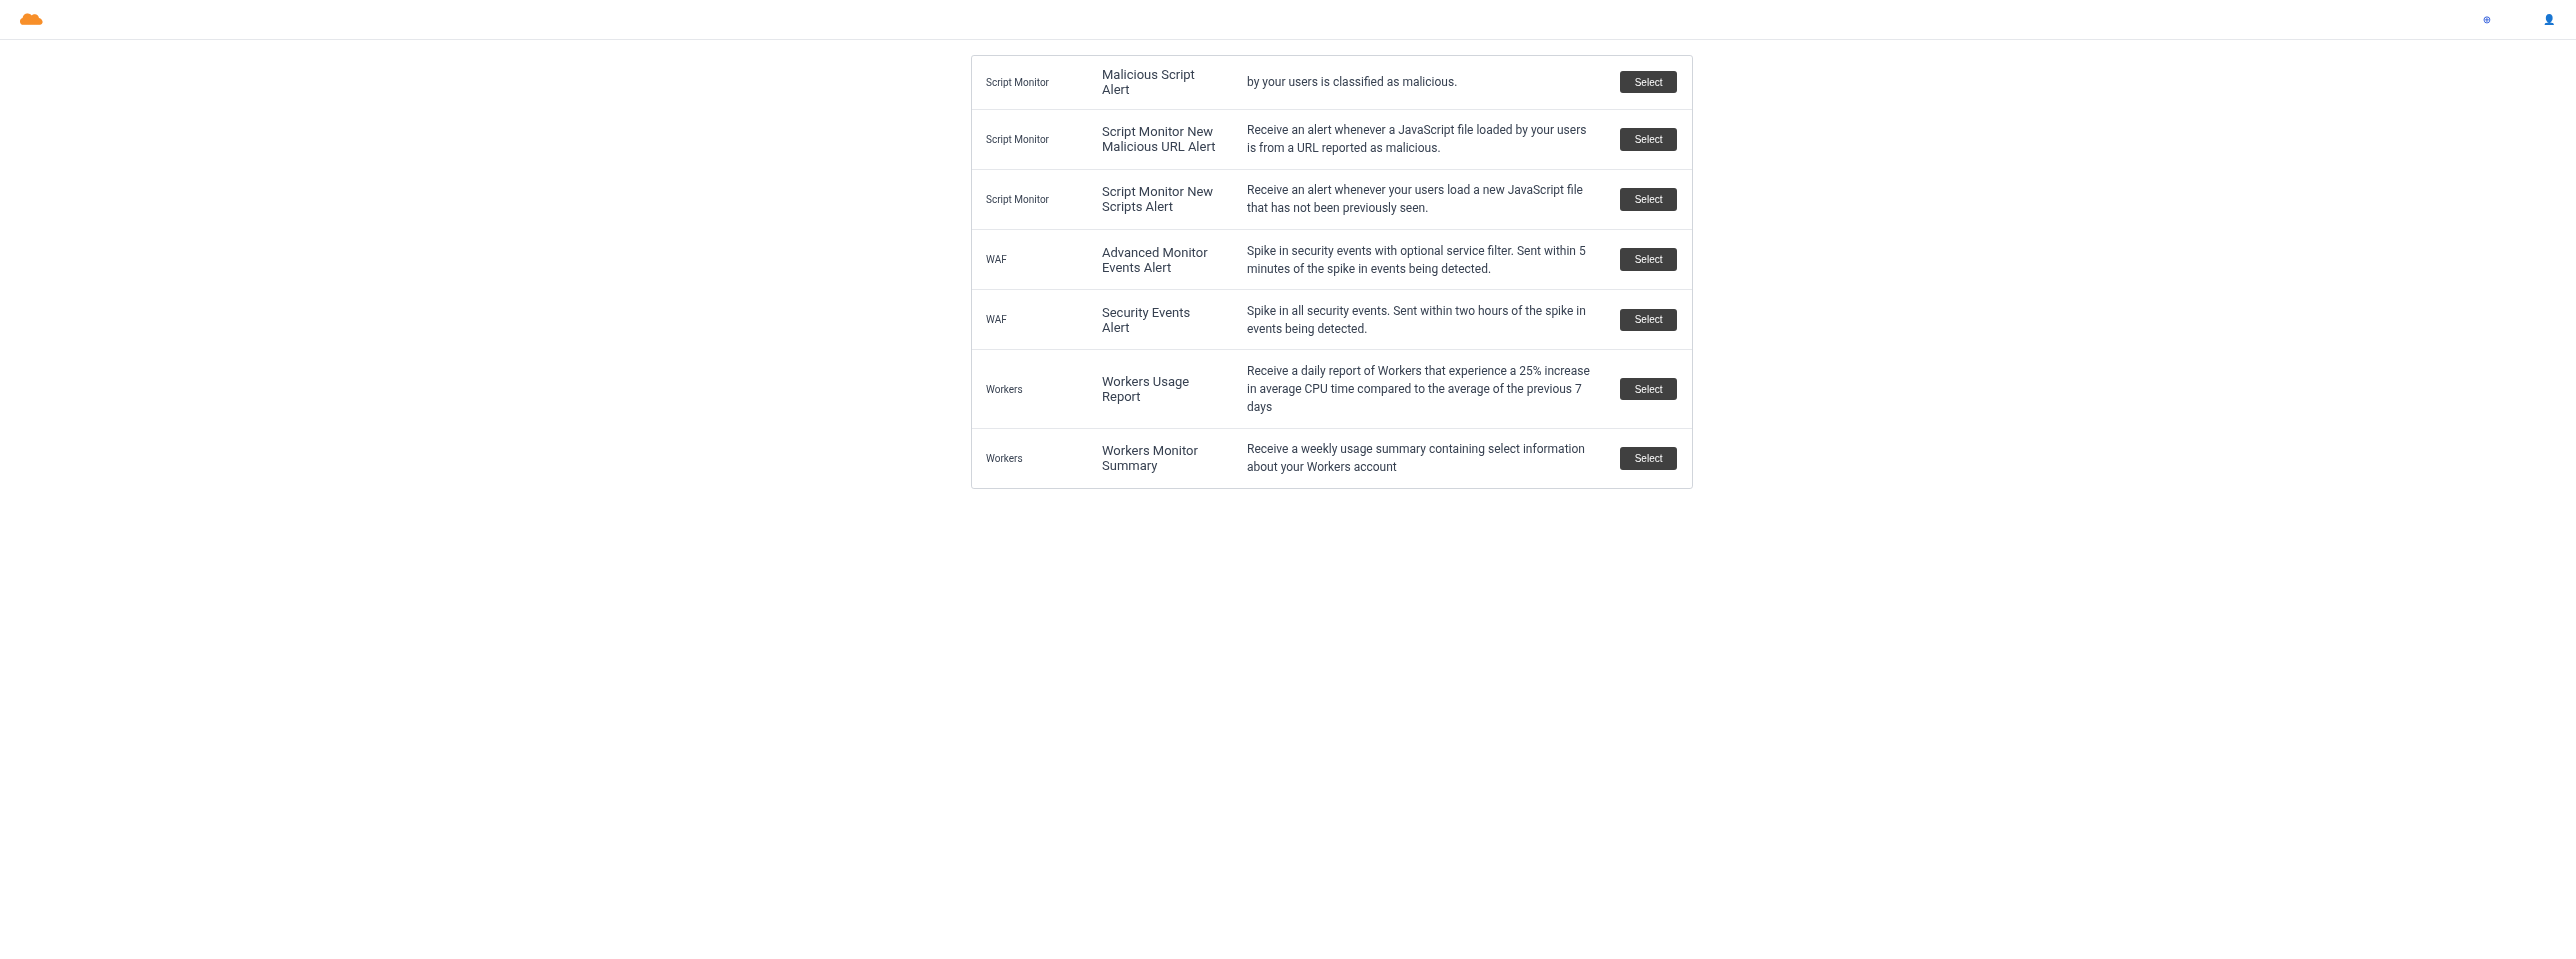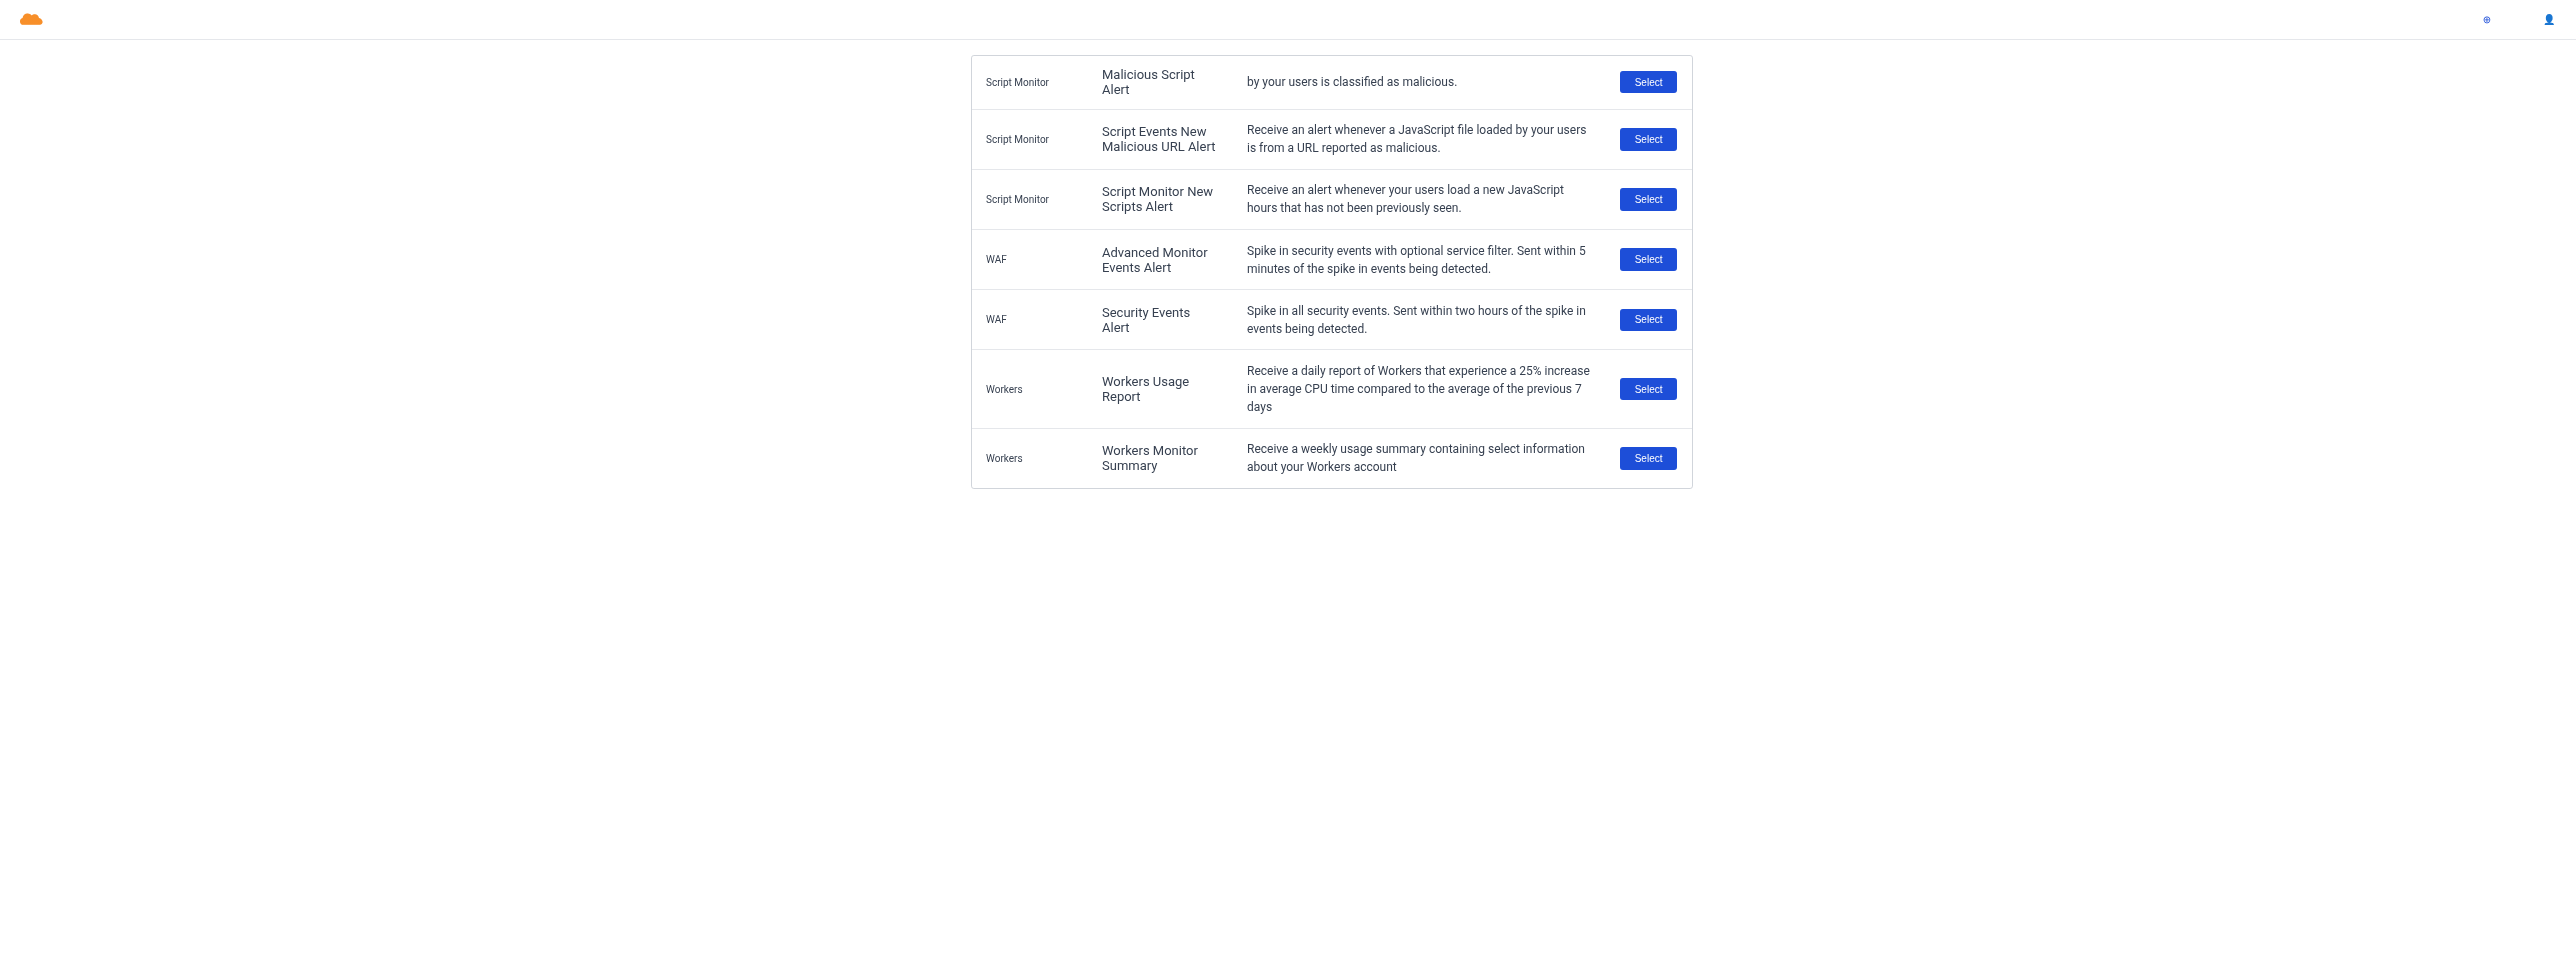--- a/index.html
+++ b/index.html
@@ -142,21 +142,21 @@
       font-size: 12px;
       line-height: 1.5;
     }
 
     .col-action {
       width: 72px;
       text-align: center;
     }
 
     .select-btn {
-      background: #1d4ed8;
+      background: #404040;
       color: #fff;
       border: none;
       border-radius: 2.9px;
       padding: 5.8px 14.5px;
       font-size: 10px;
       font-weight: 500;
       cursor: pointer;
       white-space: nowrap;
     }
   </style>
@@ -218,33 +218,33 @@
     <td class="col-desc">by your users is classified as malicious.</td>
     <td class="col-action">
       <button class="select-btn">Select</button>
     </td>
   </tr>
           <tr style="position: relative;">
     <td class="col-type">
       
       Script Monitor
     </td>
-    <td class="col-alert">Script Events New Malicious URL Alert</td>
+    <td class="col-alert">Script Monitor New Malicious URL Alert</td>
     <td class="col-desc">Receive an alert whenever a JavaScript file loaded by your users is from a URL reported as malicious.</td>
     <td class="col-action">
       <button class="select-btn">Select</button>
     </td>
   </tr>
           <tr style="position: relative;">
     <td class="col-type">
       
       Script Monitor
     </td>
     <td class="col-alert">Script Monitor New Scripts Alert</td>
-    <td class="col-desc">Receive an alert whenever your users load a new JavaScript hours that has not been previously seen.</td>
+    <td class="col-desc">Receive an alert whenever your users load a new JavaScript file that has not been previously seen.</td>
     <td class="col-action">
       <button class="select-btn">Select</button>
     </td>
   </tr>
           <tr style="position: relative;">
     <td class="col-type">
       
       WAF
     </td>
     <td class="col-alert">Advanced Monitor Events Alert</td>

